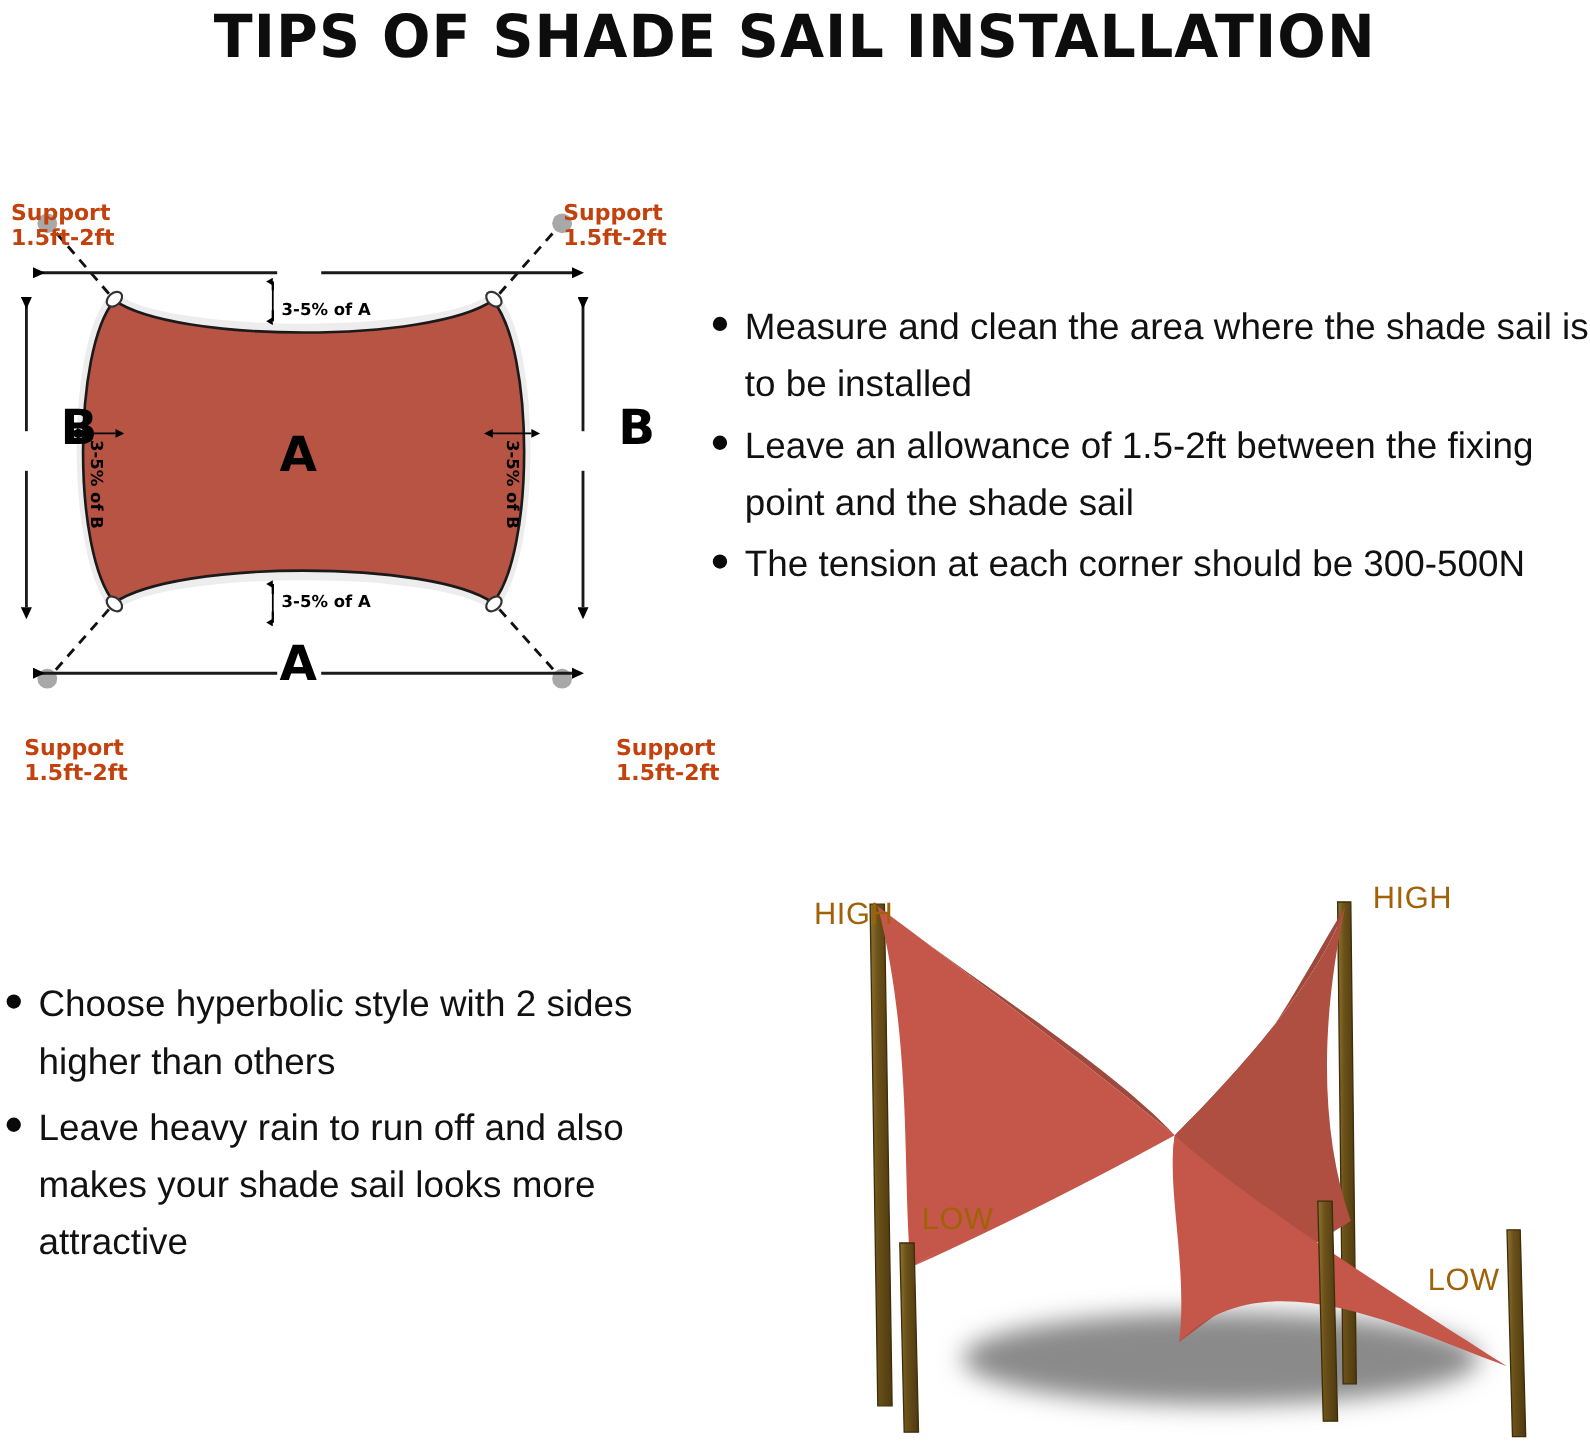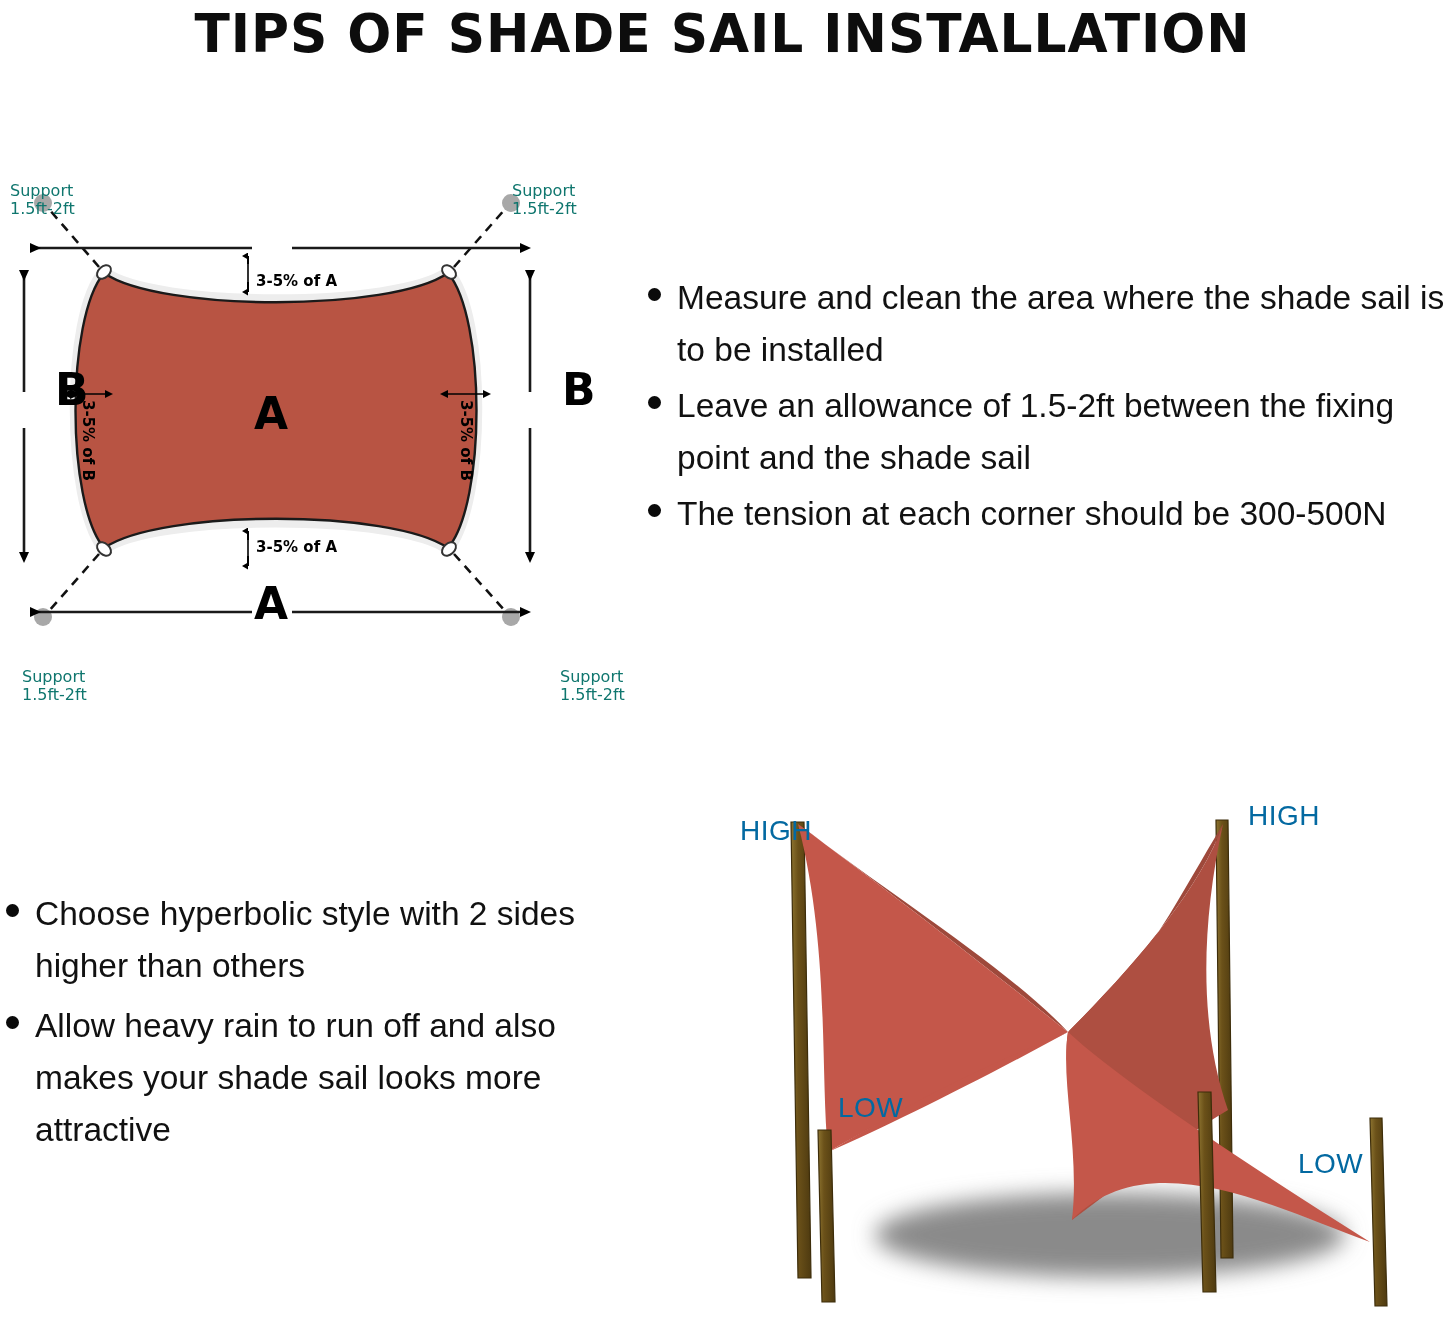--- a/index.html
+++ b/index.html
@@ -35,24 +35,24 @@
     font-weight: 700;
     color: #000;
     white-space: nowrap;
   }
   .big-letter { font-size: 44px; line-height: 1; }
   .pct { font-size: 15px; font-weight: 700; }
   .pct-rot { transform: rotate(90deg); transform-origin: left top; }
   .support-lbl {
     position: absolute;
     font-family: "DejaVu Sans", sans-serif;
-    font-weight: 400;
-    font-size: 16px;
+    font-weight: 700;
+    font-size: 20px;
     line-height: 1.15;
-    color: #0f766e;
+    color: #c2410c;
     white-space: nowrap;
   }
 
   
   .bullets { position: absolute; }
   .bullet-row { display: flex; align-items: flex-start; }
   .dot {
     flex: 0 0 auto;
     width: 13px; height: 13px;
     border-radius: 50%;
@@ -76,21 +76,21 @@
   #bullets-left .btxt { font-size: 33.5px; }
 
   
   #hyper { position: absolute; left: 680px; top: 780px; width: 765px; height: 530px; }
   #hyper svg { display: block; }
   .hl-label {
     position: absolute;
     font-family: "Liberation Sans", sans-serif;
     font-size: 28px;
     font-weight: 400;
-    color: #0369a1;
+    color: #a16207;
     letter-spacing: 0.5px;
     white-space: nowrap;
   }
 </style>
 </head>
 <body>
 
 <div id="page">
 
   <div id="title">TIPS OF SHADE SAIL INSTALLATION</div>
@@ -230,21 +230,21 @@
     </div>
   </div>
 
   <div class="bullets" id="bullets-left">
     <div class="bullet-row">
       <span class="dot"></span>
       <span class="btxt">Choose hyperbolic style with 2 sides higher than others</span>
     </div>
     <div class="bullet-row">
       <span class="dot"></span>
-      <span class="btxt">Allow heavy rain to run off and also makes your shade sail looks more attractive</span>
+      <span class="btxt">Leave heavy rain to run off and also makes your shade sail looks more attractive</span>
     </div>
   </div>
 
   <div id="hyper">
     <svg width="765" height="530" viewBox="0 0 765 530" xmlns="http://www.w3.org/2000/svg">
       <defs>
         <filter id="blurShadow" x="-20%" y="-60%" width="140%" height="260%">
           <feGaussianBlur stdDeviation="11"></feGaussianBlur>
         </filter>
         <linearGradient id="postGrad" x1="0" y1="0" x2="1" y2="0">

